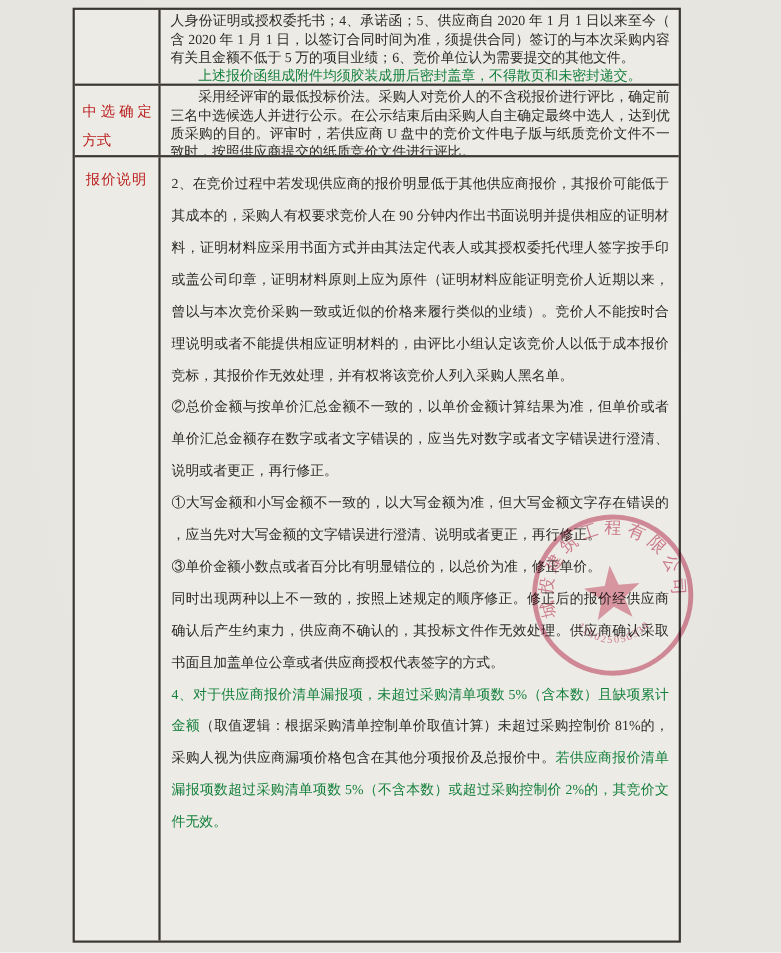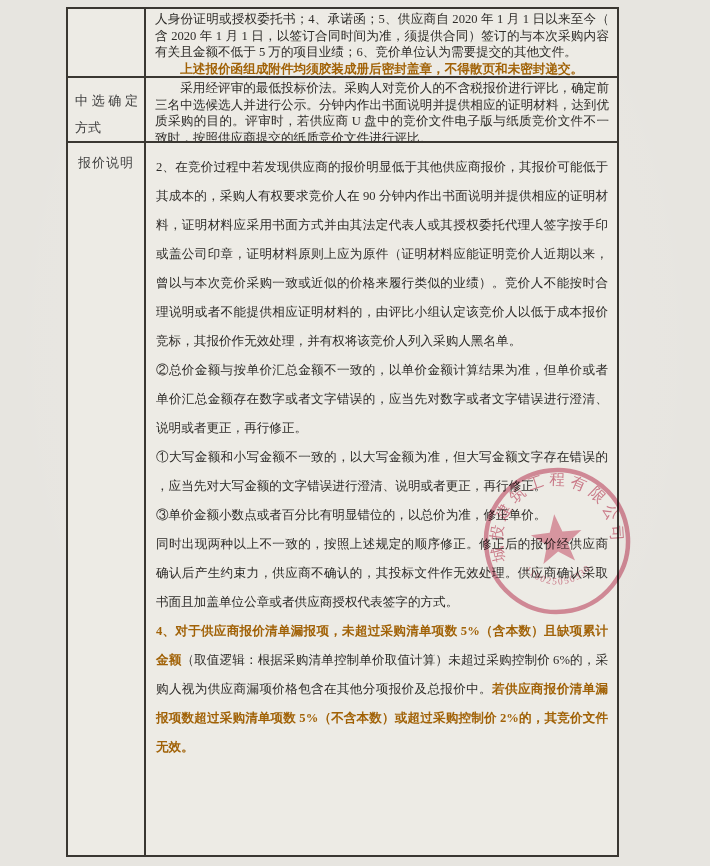--- a/index.html
+++ b/index.html
@@ -22,21 +22,21 @@
     display:flex;flex-direction:column;
   }
   .t-row{display:flex;box-sizing:border-box;}
   .t-row + .t-row{border-top:2px solid #3a3732;}
   .row-attachments{height:67px;}
   .row-selection{height:65px;}
   .row-quote{flex:1;}
   .label-cell{
     width:78px;flex:0 0 78px;box-sizing:border-box;
     border-right:2px solid #3a3732;
-    font-size:13px;color:#404040;
+    font-size:13px;color:#b91c1c;
   }
   .label-selection{
     padding:9px 6px 0 7px;
     line-height:27px;
     text-align:justify;
   }
   .label-quote{
     padding-top:11px;
     text-align:center;
     letter-spacing:1px;
@@ -49,21 +49,21 @@
   .content-tight{
     padding:2px 8px 0 9px;
     font-size:12.6px;line-height:16.5px;
   }
   .content-wide{
     padding:10px 9px 0 10px;
     font-size:12.6px;line-height:29px;
   }
   .para{margin:0;word-break:break-all;line-break:anywhere;}
   .para.indent{text-indent:2em;}
-  .para .bold{font-weight:bold;color:#a16207;}
+  .para .bold{font-weight:normal;color:#15803d;}
   
   .seal{
     position:absolute;left:480px;top:464px;
     width:154px;height:154px;
     mix-blend-mode:multiply;
     opacity:.85;
     transform:rotate(-6deg);
     pointer-events:none;
   }
   .seal text{font-family:"Liberation Serif","DejaVu Serif",serif;}
@@ -79,33 +79,33 @@
       <div class="label-cell"></div>
       <div class="content-cell content-tight">
           <p class="para"><span>人身份证明或授权委托书；4、承诺函；5、供应商自 2020 年 1 月 1 日以来至今（含 2020 年 1 月 1 日，以签订合同时间为准，须提供合同）签订的与本次采购内容有关且金额不低于 5 万的项目业绩；6、竞价单位认为需要提交的其他文件。</span></p>
           <p class="para indent"><span class="bold">上述报价函组成附件均须胶装成册后密封盖章，不得散页和未密封递交。</span></p>
         </div>
     </div>
 
     <div class="t-row row-selection">
       <div class="label-cell label-selection">中选确定方式</div>
       <div class="content-cell content-tight">
-          <p class="para indent"><span>采用经评审的最低投标价法。采购人对竞价人的不含税报价进行评比，确定前三名中选候选人并进行公示。分钟内作出书面说明并提供相应的证明材料，达到优质采购的目的。评审时，若供应商 U 盘中的竞价文件电子版与纸质竞价文件不一致时，按照供应商提交的纸质竞价文件进行评比。</span></p>
+          <p class="para indent"><span>采用经评审的最低投标价法。采购人对竞价人的不含税报价进行评比，确定前三名中选候选人并进行公示。在公示结束后由采购人自主确定最终中选人，达到优质采购的目的。评审时，若供应商 U 盘中的竞价文件电子版与纸质竞价文件不一致时，按照供应商提交的纸质竞价文件进行评比。</span></p>
         </div>
     </div>
 
     <div class="t-row row-quote">
       <div class="label-cell label-quote">报价说明</div>
       <div class="content-cell content-wide">
           <p class="para"><span>2、在竞价过程中若发现供应商的报价明显低于其他供应商报价，其报价可能低于其成本的，采购人有权要求竞价人在 90 分钟内作出书面说明并提供相应的证明材料，证明材料应采用书面方式并由其法定代表人或其授权委托代理人签字按手印或盖公司印章，证明材料原则上应为原件（证明材料应能证明竞价人近期以来，曾以与本次竞价采购一致或近似的价格来履行类似的业绩）。竞价人不能按时合理说明或者不能提供相应证明材料的，由评比小组认定该竞价人以低于成本报价竞标，其报价作无效处理，并有权将该竞价人列入采购人黑名单。</span></p>
           <p class="para"><span>②总价金额与按单价汇总金额不一致的，以单价金额计算结果为准，但单价或者单价汇总金额存在数字或者文字错误的，应当先对数字或者文字错误进行澄清、说明或者更正，再行修正。</span></p>
           <p class="para"><span>①大写金额和小写金额不一致的，以大写金额为准，但大写金额文字存在错误的，应当先对大写金额的文字错误进行澄清、说明或者更正，再行修正。</span></p>
           <p class="para"><span>③单价金额小数点或者百分比有明显错位的，以总价为准，修正单价。</span></p>
           <p class="para"><span>同时出现两种以上不一致的，按照上述规定的顺序修正。修正后的报价经供应商确认后产生约束力，供应商不确认的，其投标文件作无效处理。供应商确认采取书面且加盖单位公章或者供应商授权代表签字的方式。</span></p>
-          <p class="para"><span class="bold">4、对于供应商报价清单漏报项，未超过采购清单项数 5%（含本数）且缺项累计金额</span><span>（取值逻辑：根据采购清单控制单价取值计算）未超过采购控制价 6%的，采购人视为供应商漏项价格包含在其他分项报价及总报价中。</span><span class="bold">若供应商报价清单漏报项数超过采购清单项数 5%（不含本数）或超过采购控制价 2%的，其竞价文件无效。</span></p>
+          <p class="para"><span class="bold">4、对于供应商报价清单漏报项，未超过采购清单项数 5%（含本数）且缺项累计金额</span><span>（取值逻辑：根据采购清单控制单价取值计算）未超过采购控制价 81%的，采购人视为供应商漏项价格包含在其他分项报价及总报价中。</span><span class="bold">若供应商报价清单漏报项数超过采购清单项数 5%（不含本数）或超过采购控制价 2%的，其竞价文件无效。</span></p>
         </div>
     </div>
 
   </div>
 
   <svg class="seal" viewBox="0 0 154 154">
     <defs>
       <path id="sealTopArc" d="M 24.8,93.0 A 55,55 0 1 1 129.2,93.0" fill="none"></path>
       <path id="sealBottomArc" d="M 40.2,99.8 A 43,43 0 0 0 113.8,99.8" fill="none"></path>
     </defs>

